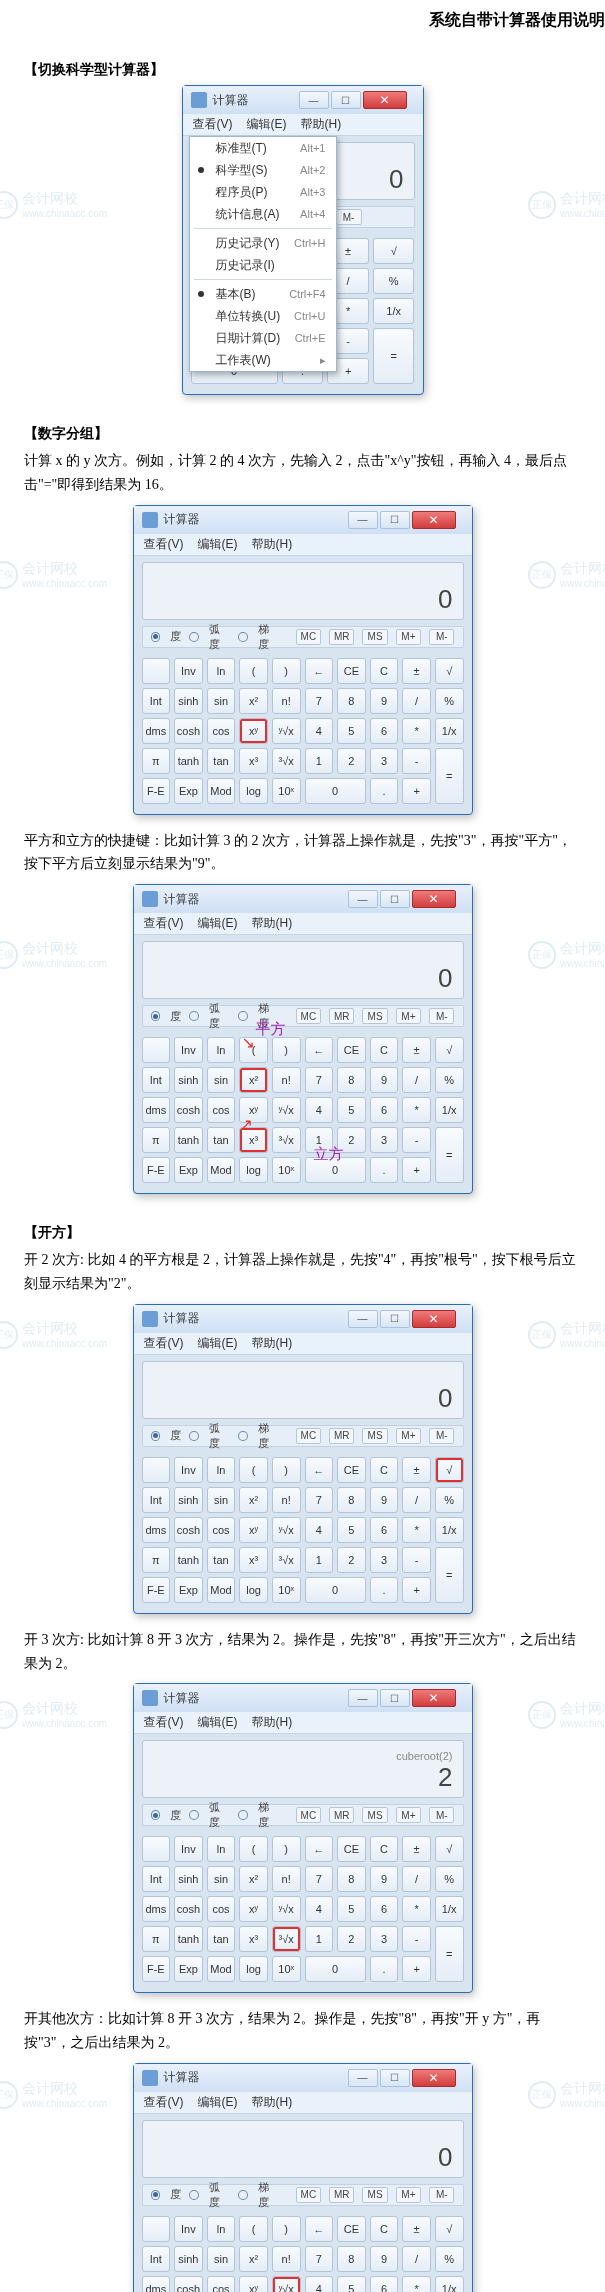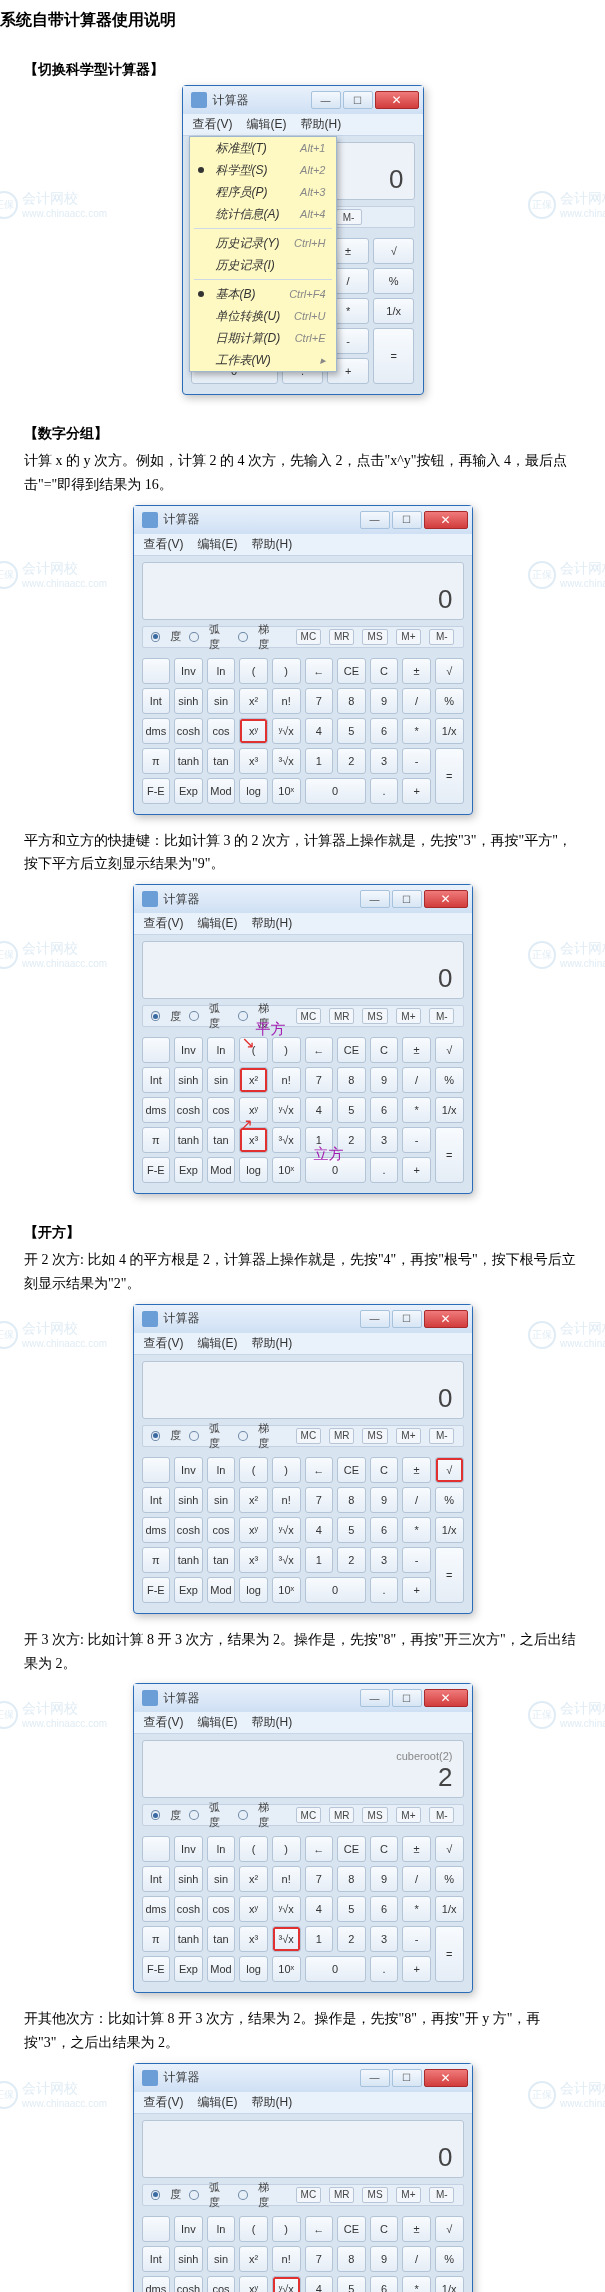--- a/index.html
+++ b/index.html
@@ -1,30 +1,30 @@
 <!DOCTYPE html>
 <html><head>
 <meta charset="utf-8">
 <style>
 * { margin: 0; padding: 0; box-sizing: border-box; }
 body { width: 605px; font-family: "SimSun", "宋体", serif; font-size: 14px; color: #000; background: #fff; position: relative; }
 
 .watermark { position: absolute; color: #e0ecf5; font-family: Arial, sans-serif; font-size: 14px; z-index: 0; pointer-events: none; display: flex; align-items: center; gap: 4px; }
 .watermark .wm-circle { width: 28px; height: 28px; border-radius: 50%; border: 2px solid #e0ecf5; display: flex; align-items: center; justify-content: center; font-size: 10px; color: #e0ecf5; }
 
-h1 { text-align: left; font-size: 16px; font-weight: bold; margin: 10px 0 18px; font-family: "SimHei", "黑体", sans-serif; }
+h1 { text-align: right; font-size: 16px; font-weight: bold; margin: 10px 0 18px; font-family: "SimHei", "黑体", sans-serif; }
 .section-title { font-weight: bold; margin: 30px 0 6px 24px; font-family: "SimSun", serif; }
 .body-text { margin: 4px 24px 8px; line-height: 1.7; font-family: "SimSun", serif; text-indent: 0; }
 
 
 .calc-wrap { display: flex; justify-content: center; margin: 6px 0 14px; position: relative; z-index: 1; }
 .calc-win { width: 340px; background: #d9e4f1; border: 1px solid #2a6cb8; border-radius: 4px; box-shadow: 2px 3px 8px rgba(0,0,0,.25); font-family: "Microsoft YaHei", Arial, sans-serif; overflow: visible; position: relative; }
 .calc-win.narrow { width: 242px; }
 
-.titlebar { height: 28px; background: linear-gradient(#e9f1fb, #cfe0f4); display: flex; align-items: center; padding: 0 4px 0 8px; font-size: 12px; color: #333; position: relative; }
+.titlebar { height: 28px; background: linear-gradient(#e9f1fb, #cfe0f4); display: flex; align-items: center; padding: 0 16px 0 8px; font-size: 12px; color: #333; position: relative; }
 .titlebar .icon { width: 16px; height: 16px; background: #6b9ed6; border-radius: 2px; margin-right: 6px; }
 .titlebar .title-text { flex: 1; }
 .winbtns { display: flex; gap: 2px; }
 .winbtn { width: 30px; height: 18px; border-radius: 2px; background: linear-gradient(#f4f8fd,#d7e5f4); border: 1px solid #a7c2dc; display: flex; align-items: center; justify-content: center; font-size: 10px; color: #555; }
 .winbtn.close { width: 44px; background: linear-gradient(#f07a7a,#d23c3c); border-color: #a82a2a; color: #fff; font-size: 12px; }
 
 .menubar { height: 22px; background: #e9f1fa; display: flex; align-items: center; gap: 14px; padding: 0 10px; font-size: 12px; color: #333; border-bottom: 1px solid #c6d6e8; }
 
 .display { margin: 6px 8px; height: 58px; background: #edf2f8; border: 1px solid #b7c6d7; border-radius: 3px; display: flex; flex-direction: column; align-items: flex-end; justify-content: flex-end; padding: 4px 10px; color: #444; }
 .display .sub { font-size: 11px; color: #888; }
@@ -37,21 +37,21 @@
 
 .keypad { display: grid; gap: 4px; padding: 6px 8px 10px; }
 .keypad.sci { grid-template-columns: repeat(10, 1fr); }
 .keypad.std { grid-template-columns: repeat(5, 1fr); }
 
 .key { height: 26px; background: linear-gradient(#f8fbfe,#e5edf6); border: 1px solid #b3c4d6; border-radius: 3px; display: flex; align-items: center; justify-content: center; font-size: 11px; color: #333; position: relative; }
 .key.tall { grid-row: span 2; height: auto; }
 .key.wide2 { grid-column: span 2; }
 .key.hl-red { box-shadow: inset 0 0 0 2px #e03030; }
 
-.dropdown { position: absolute; top: 50px; left: 6px; width: 148px; background: #fef9c3; border: 1px solid #9fb6cf; box-shadow: 2px 3px 6px rgba(0,0,0,.3); font-size: 12px; color: #333; z-index: 5; font-style: italic; }
+.dropdown { position: absolute; top: 50px; left: 6px; width: 148px; background: #ffffff; border: 1px solid #9fb6cf; box-shadow: 2px 3px 6px rgba(0,0,0,.3); font-size: 12px; color: #333; z-index: 5; }
 .dropdown .di { display: flex; justify-content: space-between; align-items: center; height: 22px; padding: 0 10px 0 26px; position: relative; }
 .dropdown .di.sep { height: 0; border-top: 1px solid #cdd9e6; margin: 3px 4px; padding: 0; }
 .dropdown .di .bullet { position: absolute; left: 8px; width: 6px; height: 6px; background: #333; border-radius: 50%; }
 .dropdown .di .shortcut { color: #888; font-size: 11px; }
 
 .red-arrow { position: absolute; color: #e03030; font-size: 16px; z-index: 6; font-family: Arial; }
 .red-label { position: absolute; color: #a21caf; font-size: 15px; z-index: 6; font-family: "SimSun", serif; }
 
 </style>
 </head>

